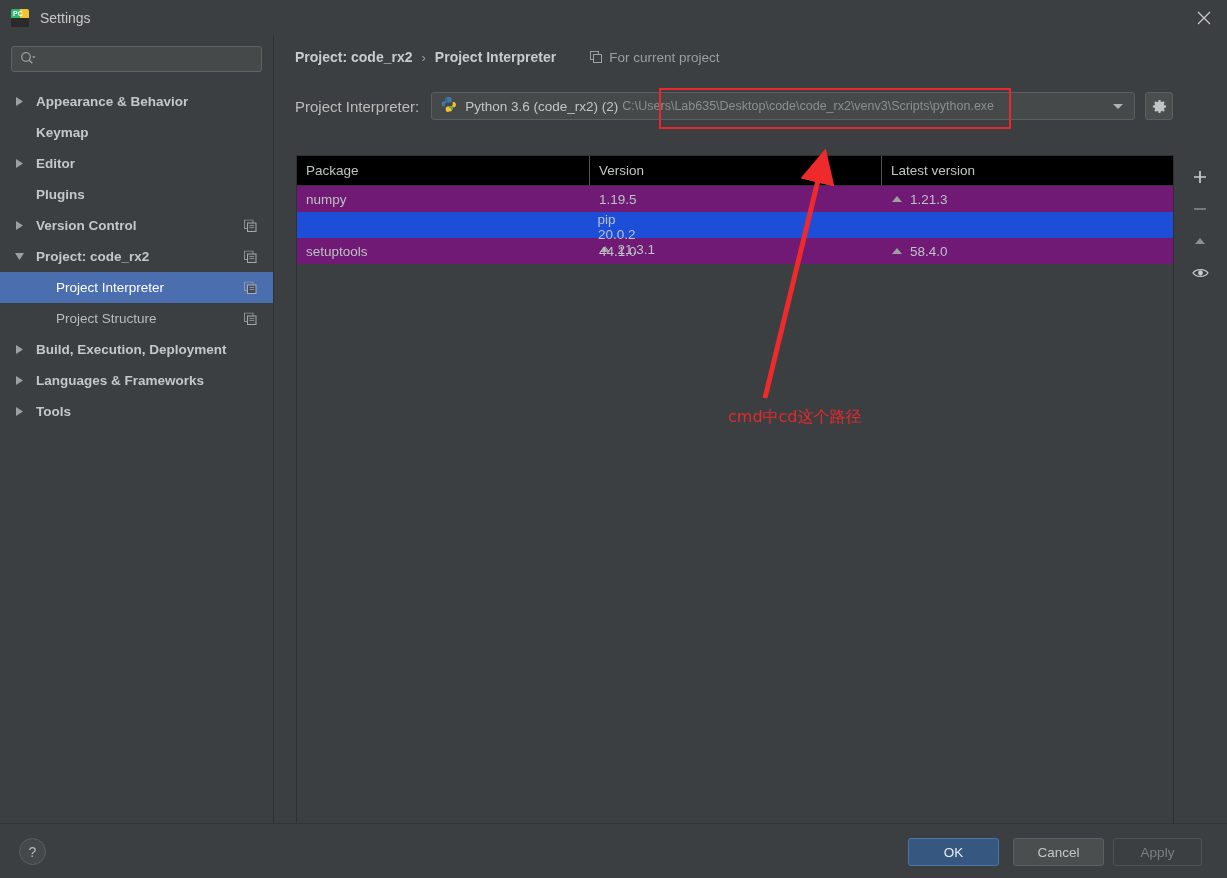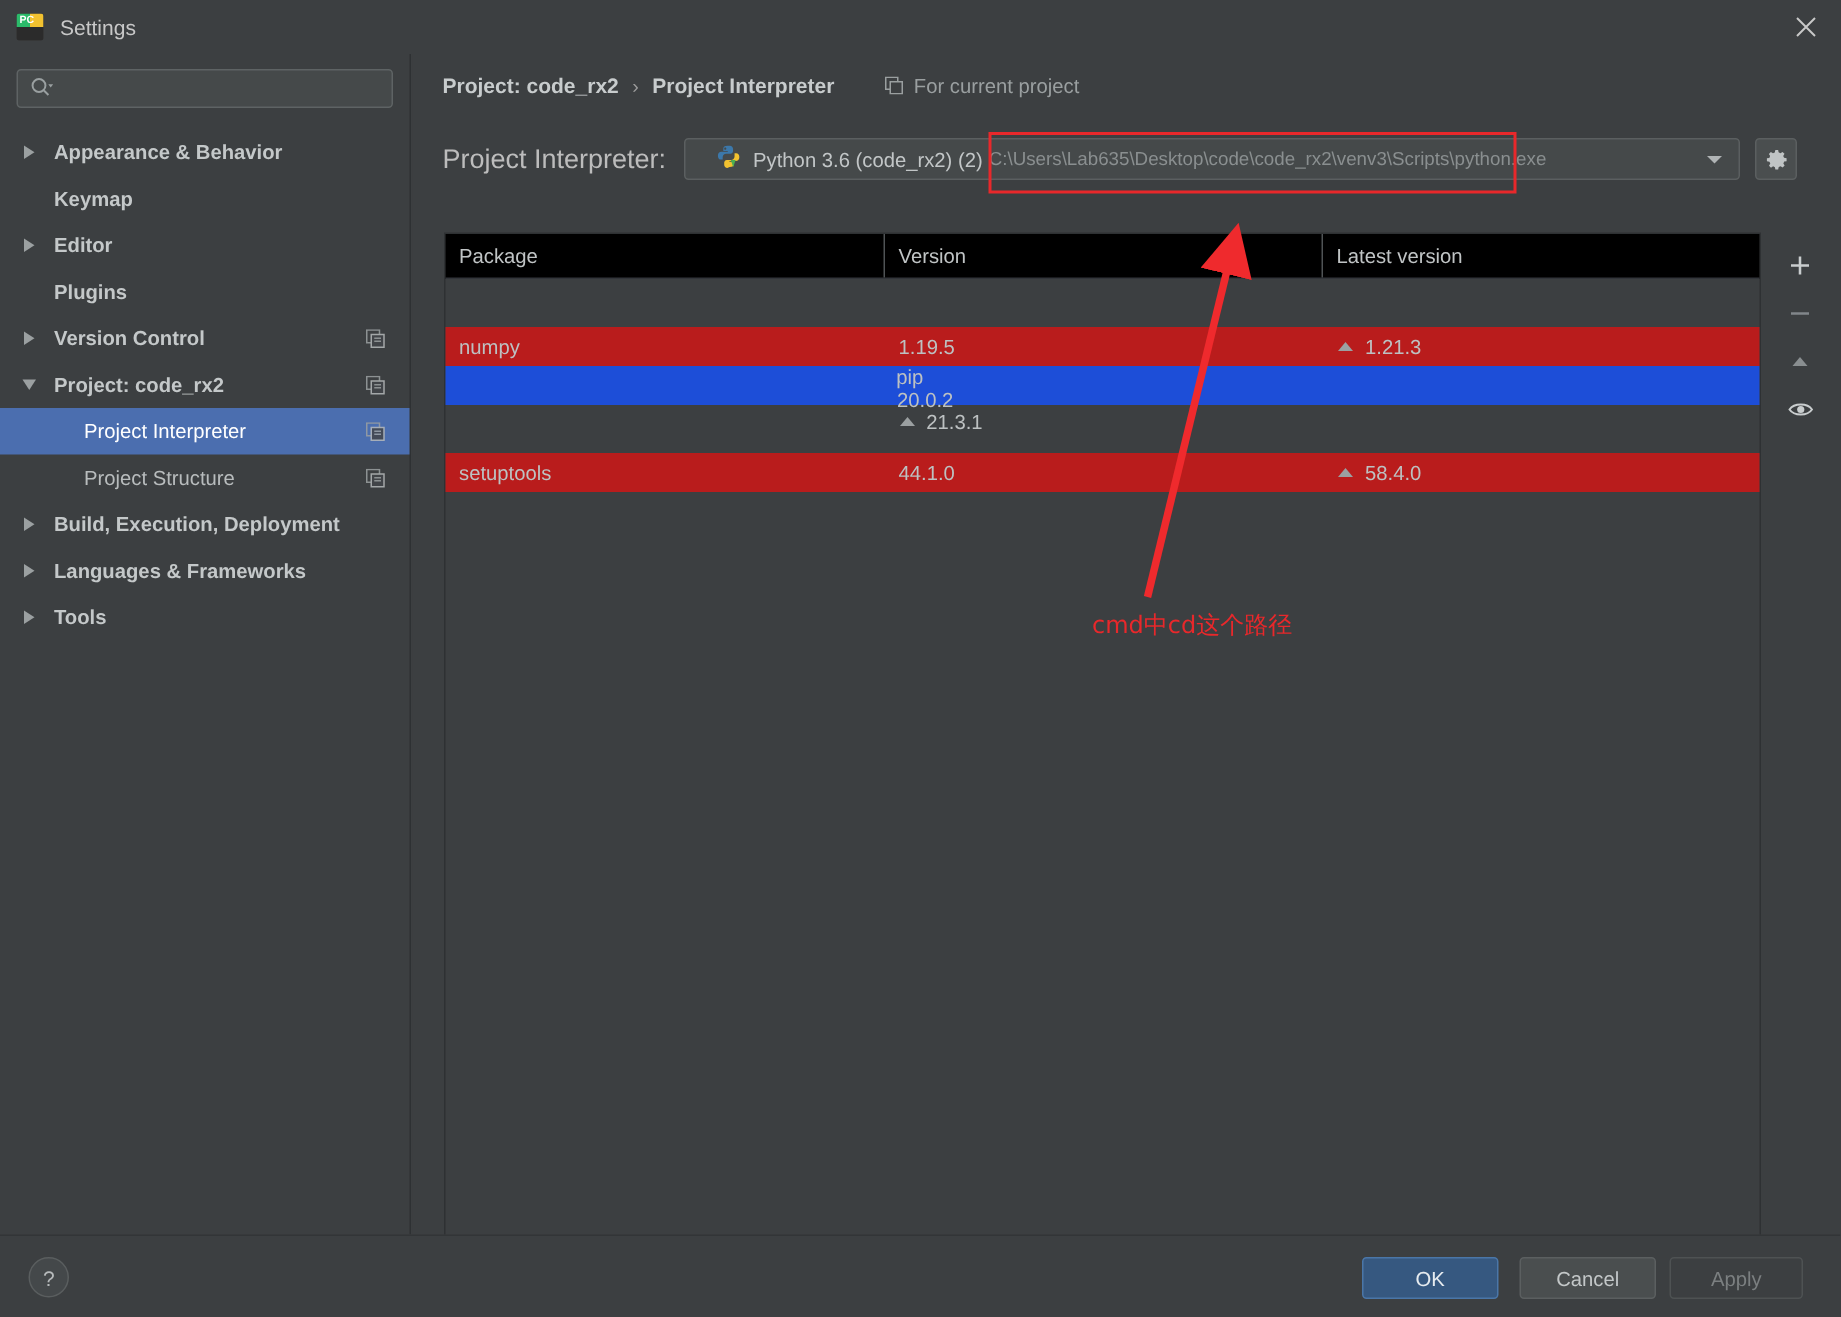--- a/index.html
+++ b/index.html
@@ -166,29 +166,29 @@
   .crumb-scope svg { margin-right: 7px; display: block; }
 
   
   .interp-row {
     position: absolute;
     left: 20px; top: 56px;
     display: flex;
     align-items: center;
     height: 28px;
   }
-  .interp-label { font-size: 18px; color: #bcbcbc; margin-right: 12px; }
+  .interp-label { font-size: 15px; color: #bcbcbc; margin-right: 12px; }
   .combo {
     width: 704px; height: 28px;
     background: #45494a;
     border: 1px solid #5b5f60;
     border-radius: 3px;
     display: flex;
     align-items: center;
-    padding-left: 20px;
+    padding-left: 8px;
     position: relative;
   }
   .py-icon { flex: none; display: block; margin-right: 8px; }
   .combo-name { font-size: 13.5px; color: #c2c6c7; white-space: nowrap; }
   .combo-path {
     font-size: 12.5px;
     color: #8a8f90;
     white-space: nowrap;
     margin-left: 4px;
   }
@@ -245,21 +245,21 @@
   }
   .th.c1 { width: 293px; }
   .th.c2 { width: 292px; }
   .th.c3 { width: 291px; border-right: 0; }
 
   .trow {
     display: flex;
     height: 26px;
     align-items: center;
   }
-  .trow.odd { background: #b91c1c; margin-top: 32px; }
+  .trow.odd { background: #701a75; }
   .trow.even { background: #1d4ed8; flex-direction: column; }
   .td {
     font-size: 13.5px;
     color: #bdc1c2;
     padding-left: 9px;
     display: flex;
     align-items: center;
     height: 100%;
   }
   .td.c1 { width: 293px; }

